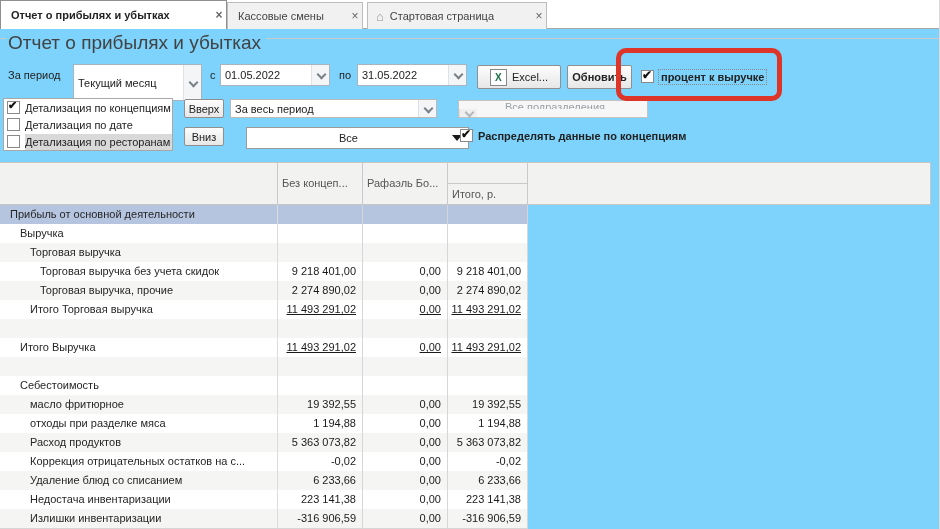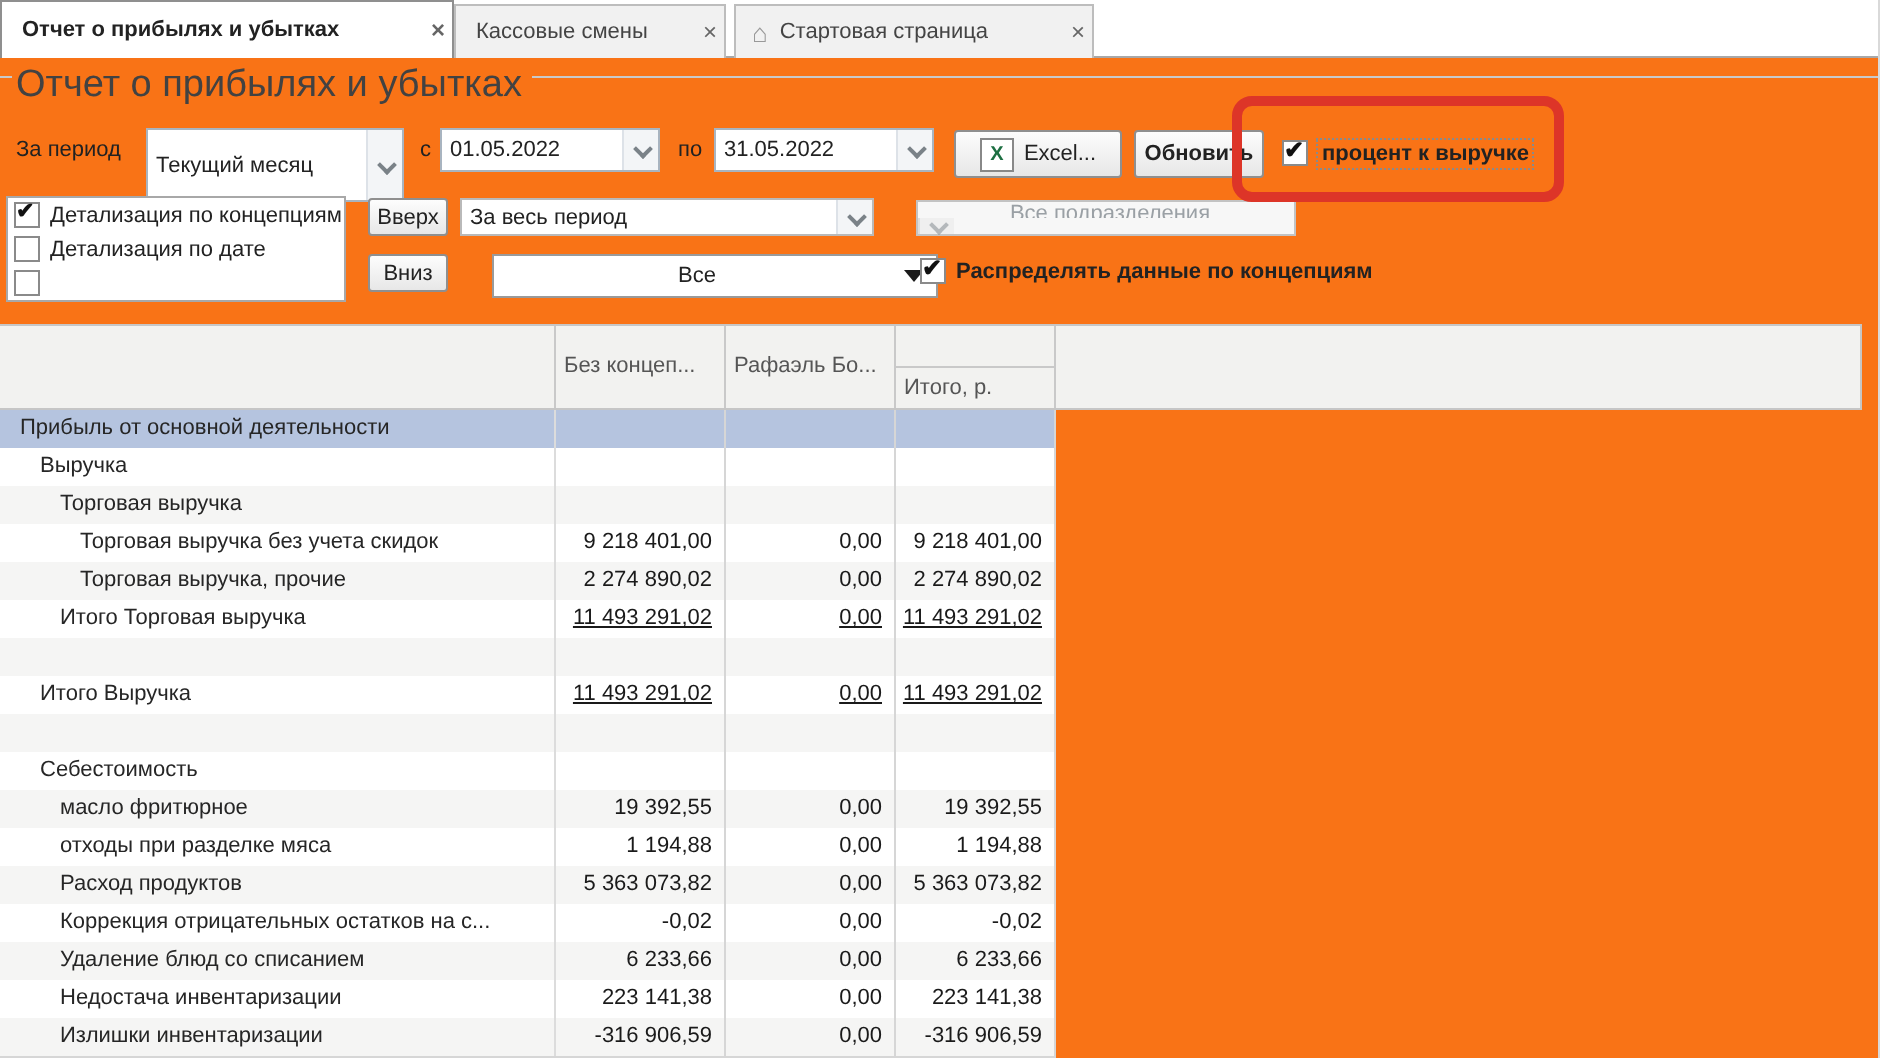--- a/index.html
+++ b/index.html
@@ -1,16 +1,16 @@
 <!DOCTYPE html>
 <html><head>
 <meta charset="utf-8">
 <style>
   html,body{margin:0;padding:0;background:#fff;}
-  #app{position:relative;width:940px;height:529px;background:#f97316;
+  #app{position:relative;width:940px;height:529px;background:#7dd3fc;
        font-family:"Liberation Sans",sans-serif;font-size:11px;color:#222;
        overflow:hidden;border-right:1px solid #d9d9d9;box-sizing:border-box;}
   
   .tabbar{position:absolute;left:0;top:0;width:940px;height:29px;border-bottom:1px solid #a8a8a8;box-sizing:border-box;background:#fff;}
   .tab{position:absolute;display:flex;align-items:center;box-sizing:border-box;cursor:default;}
   .tab .lbl{flex:1;padding:0 6px 0 10px;white-space:nowrap;overflow:hidden;}
   .tab .x{width:14px;text-align:center;color:#666;font-size:12px;line-height:12px;}
   .tab.active{left:0;top:0;width:227px;height:29px;background:#fff;border:1px solid #8f8f8f;border-bottom:none;font-weight:bold;z-index:2;}
   .tab.t2{left:227px;top:2px;width:136px;height:27px;background:#f1f1f1;border:1px solid #bdbdbd;border-bottom:none;color:#444;}
   .tab.t3{left:367px;top:2px;width:180px;height:27px;background:#f1f1f1;border:1px solid #bdbdbd;border-bottom:none;color:#444;}
@@ -130,20 +130,21 @@
           <span class="mark">✔</span>
         </span>
       <span class="litxt">Детализация по концепциям</span>
     </div>
     <div class="litem">
       <span class="licb"></span>
       <span class="litxt">Детализация по дате</span>
     </div>
     <div class="litem sel">
       <span class="licb"></span>
+      <span class="litxt">Детализация по ресторанам</span>
     </div>
   </div>
   <div class="btn" style="left:184px;top:99px;width:40px;height:19px;">
     <span>Вверх</span>
   </div>
   <div class="btn" style="left:184px;top:127px;width:40px;height:19px;">
     <span>Вниз</span>
   </div>
   <div class="combo" style="left:230px;top:99px;width:207px;height:19px;border-color:#b9b9b9;">
     <span class="txt">За весь период</span>

